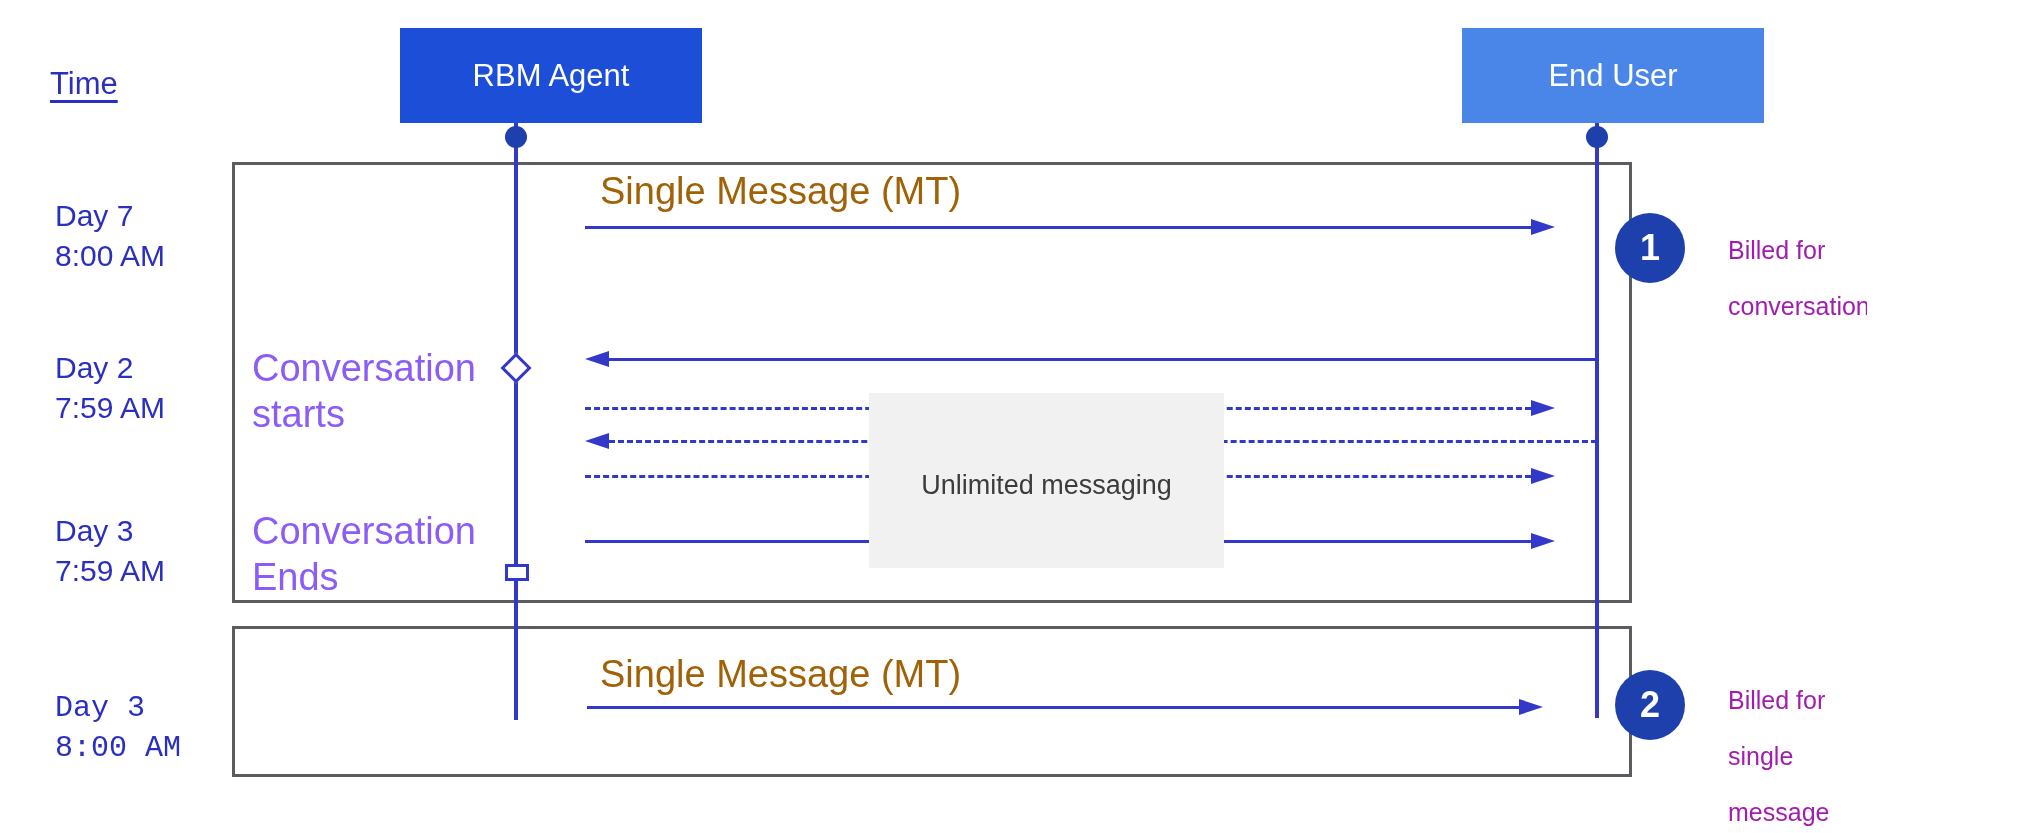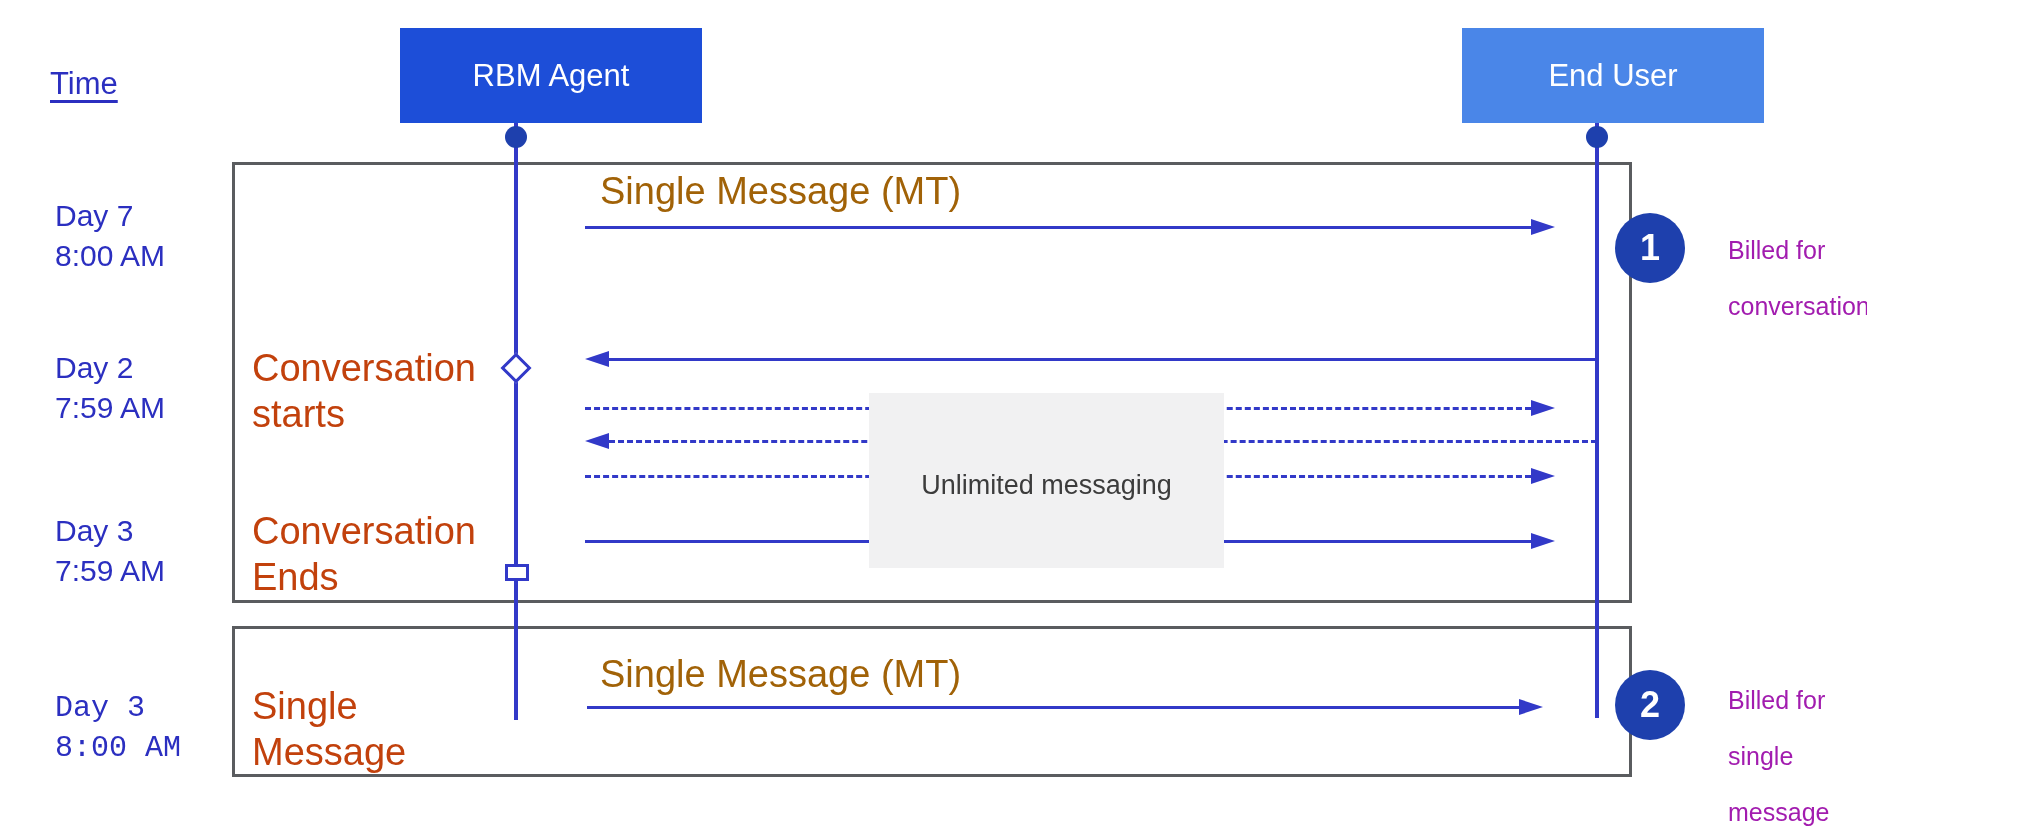--- a/index.html
+++ b/index.html
@@ -32,21 +32,21 @@
 
   
   .time-label{left:50px;top:66px;font-size:31px;color:#2b2fc0;text-decoration:underline;text-underline-offset:6px;z-index:2;}
   .day{font-size:30px;line-height:40px;color:#2b2fc0;white-space:pre-line;z-index:2;}
   .day1{left:55px;top:196px;}
   .day2{left:55px;top:348px;}
   .day3{left:55px;top:511px;}
   .day4{left:55px;top:688px;font-family:Liberation Mono, monospace;}
 
   
-  .event{font-size:38px;line-height:46px;color:#c2410c;white-space:pre-line;z-index:2;}
+  .event{font-size:38px;line-height:46px;color:#8b5cf6;white-space:pre-line;z-index:2;}
   .ev1{left:252px;top:345px;}
   .ev2{left:252px;top:508px;}
   .ev3{left:252px;top:683px;}
 
   
   .msg-label{font-size:38px;color:#a16207;z-index:2;white-space:nowrap;}
   .ml1{left:600px;top:170px;}
   .ml2{left:600px;top:300px;}
   .ml3{left:600px;top:653px;}
 
@@ -110,22 +110,20 @@
 <span>7:59 AM</span></div>
   <div class="abs day day3"><span>Day 3</span>
 <span>7:59 AM</span></div>
   <div class="abs day day4"><span>Day 3</span>
 <span>8:00 AM</span></div>
 
   <div class="abs event ev1"><span>Conversation</span>
 <span>starts</span></div>
   <div class="abs event ev2"><span>Conversation</span>
 <span>Ends</span></div>
-  <div class="abs event ev3"><span>Single</span>
-<span>Message</span></div>
 
   <div class="abs diamond"></div>
   <div class="abs squaremk"></div>
 
   <div class="abs msg-label ml1">Single Message (MT)</div>
   <div class="abs mline solid" style="left:585px;top:226px;width:946px;"></div>
   <div class="abs head head-r" style="left:1531px;top:219px;"></div>
 
   <div class="abs mline solid" style="left:609px;top:358px;width:988px;"></div>
   <div class="abs head head-l" style="left:585px;top:351px;"></div>

